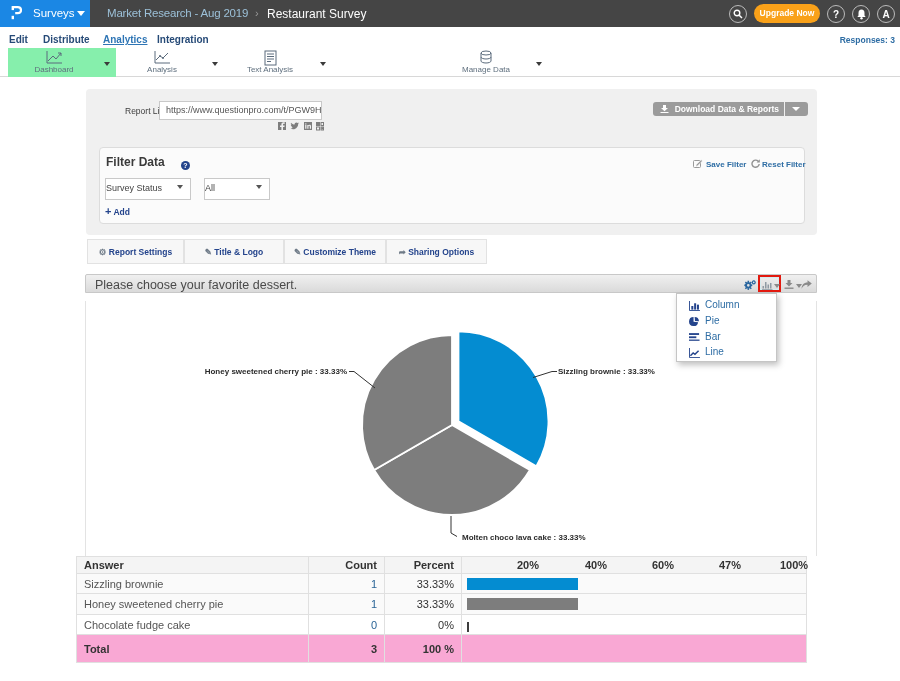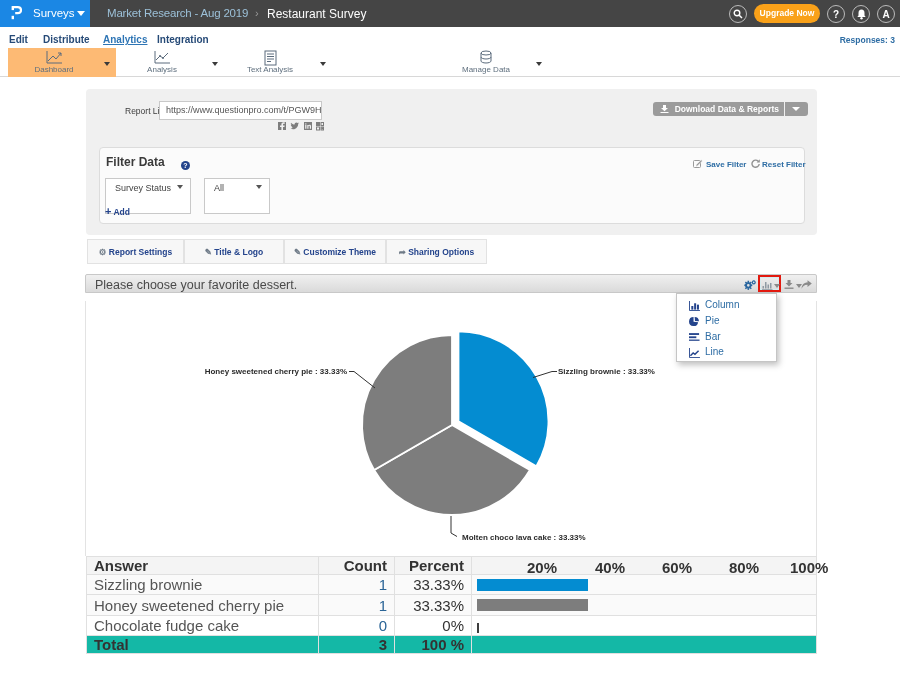--- a/index.html
+++ b/index.html
@@ -22,38 +22,38 @@
 .navlink { position:absolute; top:7px; font-size:10px; font-weight:bold; color:#264a77; }
 #nav-analytics { color:#2e75b5; text-decoration:underline; }
 #responses { position:absolute; top:8px; right:5px; font-size:8.5px; font-weight:bold; color:#2e6da4; }
 
 
 #toolbar { position:absolute; left:0; top:48px; width:900px; height:29px; background:#fff; border-bottom:1px solid #d8d8d8; }
 .titem { position:absolute; top:0; width:108px; height:29px; }
 .titem .ic { position:absolute; left:0; right:16px; top:2px; height:15px; text-align:center; }
 .titem .lbl { position:absolute; left:0; right:16px; top:17px; text-align:center; font-size:8px; color:#5f6f7e; }
 .titem .car { position:absolute; right:6px; top:13.5px; width:0; height:0; border-left:3.5px solid transparent; border-right:3.5px solid transparent; border-top:4px solid #3a3a3a; }
-#ti0 { left:8px; background:#fdba74; }
+#ti0 { left:8px; background:#86efac; }
 #ti1 { left:116px; } #ti2 { left:224px; } #ti3 { left:332px; } #ti4 { left:440px; }
 
 
 #graypanel { position:absolute; left:86px; top:89px; width:731px; height:146px; background:#f0f0f0; border-radius:4px; }
 #rllabel { position:absolute; left:109px; top:106px; font-size:8.5px; font-weight:normal; color:#3c3c3c;padding-left:16px; }
 #rlinput { position:absolute; left:159px; top:101px; width:163px; height:19px; background:#fff; border:1px solid #c9c9c9; font-size:9px; color:#555; line-height:17px; padding-left:6px; white-space:nowrap; overflow:hidden; }
 #socials { position:absolute; left:278px; top:122px; width:46px; height:9px; } #socials svg { display:block; }
 #dlbtn { position:absolute; left:653px; top:102px; width:131px; height:13.5px; background:#9b9b9b; border-radius:3px 0 0 3px; color:#fff; font-size:8.5px; font-weight:bold; text-align:center; line-height:14px; padding-left:12px; }
 #dlcaret { position:absolute; left:785px; top:102px; width:23px; height:13.5px; background:#9b9b9b; border-radius:0 3px 3px 0; }
 #dlcaret:after { content:""; position:absolute; left:7px; top:5px; border-left:4px solid transparent; border-right:4px solid transparent; border-top:4.5px solid #fff; }
 
 
 #filterpanel { position:absolute; left:99px; top:147px; width:706px; height:77px; background:#fbfbfb; border:1px solid #dcdcdc; border-radius:4px; }
 #ftitle { position:absolute; left:106px; top:155px; font-size:12px; font-weight:bold; color:#3b3b3b; }
 #fq { position:absolute; left:181px; top:161px; width:9px; height:9px; background:#24448c; border-radius:50%; color:#fff; font-size:7px; font-weight:bold; text-align:center; line-height:9px; }
 .filteraction { position:absolute; top:159.5px; font-size:8px; font-weight:bold; color:#2e6da4; }
-.fselect { position:absolute; top:178px; height:36px; background:#fff; border:1px solid #c9c9c9; font-size:9px; color:#444; line-height:18px; padding-left:9px; }
+.fselect { position:absolute; top:178px; height:22px; background:#fff; border:1px solid #c9c9c9; font-size:9px; color:#444; line-height:18px; padding-left:0; }
 .fselect .scar { position:absolute; top:6px; width:0; height:0; border-left:3.5px solid transparent; border-right:3.5px solid transparent; border-top:4px solid #555; }
 #addrow { position:absolute; left:105px; top:201px; }
 
 
 .tab { position:absolute; top:239px; height:25px; background:#f7f7f7; border:1px solid #e2e2e2; color:#24448c; font-size:8.5px; font-weight:bold; text-align:center; line-height:24px; }
 
 
 #qpanel { position:absolute; left:85px; top:274px; width:732px; height:405px; }
 #qheader { position:absolute; left:0; top:0; width:732px; height:19px; background:linear-gradient(#f0f0f0,#dadada); border:1px solid #c8c8c8; border-radius:2px 2px 0 0; }
 #qtitle { position:absolute; left:9px; top:2.5px; font-size:12.5px; color:#4a4a4a; }
@@ -61,27 +61,27 @@
 
 
 #redbox { position:absolute; left:758px; top:274.5px; width:23px; height:17px; border:2.5px solid #e2190f; box-shadow:inset 0 0 0 1px #d5ecf0; z-index:60; }
 
 
 #ddmenu { position:absolute; left:676px; top:293px; width:101px; height:69px; background:#fff; border:1px solid #c5c5c5; box-shadow:2px 3px 6px rgba(0,0,0,0.25); z-index:50; }
 .dditem { position:absolute; left:0; width:101px; height:16px; font-size:10px; color:#2e6da4; line-height:16px; }
 .dditem span { position:absolute; left:28px; }
 
 
-#qtable { position:absolute; left:86px; top:556px; width:730px; border-collapse:collapse; table-layout:fixed; font-size:15px; }
+#qtable { position:absolute; left:76px; top:556px; width:730px; border-collapse:collapse; table-layout:fixed; font-size:11px; }
 #qtable td { border:1px solid #e0e0e0; height:20px; padding:0 7px; color:#555; }
 #qtable tr.hdr td { background:#f4f4f4; font-weight:bold; color:#333; height:17px; }
 #qtable td.num { text-align:right; }
 #qtable td.cnt { text-align:right; color:#2a6496; }
 #qtable tr.odd td { background:#fafafa; }
-#qtable tr.total td { background:#14b8a6; font-weight:bold; color:#333; height:17px; }
+#qtable tr.total td { background:#f9a8d4; font-weight:bold; color:#333; height:28px; }
 .barcell { position:relative; }
 .bar { position:absolute; left:5px; top:4px; height:11.5px; }
 .axislbls { position:relative; width:100%; height:100%; }
 .axislbls b { position:absolute; top:2px; }
 </style>
 </head>
 <body>
 
 <div id="topbar">
   <div id="logoblock">
@@ -311,21 +311,21 @@
   <tbody>
       <tr class="hdr">
     <td>Answer</td>
         <td class="num">Count</td>
         <td class="num">Percent</td>
     <td class="barcell" style="padding:0;">
           <div class="axislbls">
       <b style="left:55px;">20%</b>
             <b style="left:123px;">40%</b>
             <b style="left:190px;">60%</b>
-            <b style="left:257px;">80%</b>
+            <b style="left:257px;">47%</b>
             <b style="left:318px;">100%</b>
     </div>
         </td>
   </tr>
   <tr class="odd">
         <td>Sizzling brownie</td>
         <td class="cnt">1</td>
         <td class="num" style="color:#333;">33.33%</td>
         <td class="barcell">
           <div class="bar" style="width:111px;background:#048cd1;"></div>

